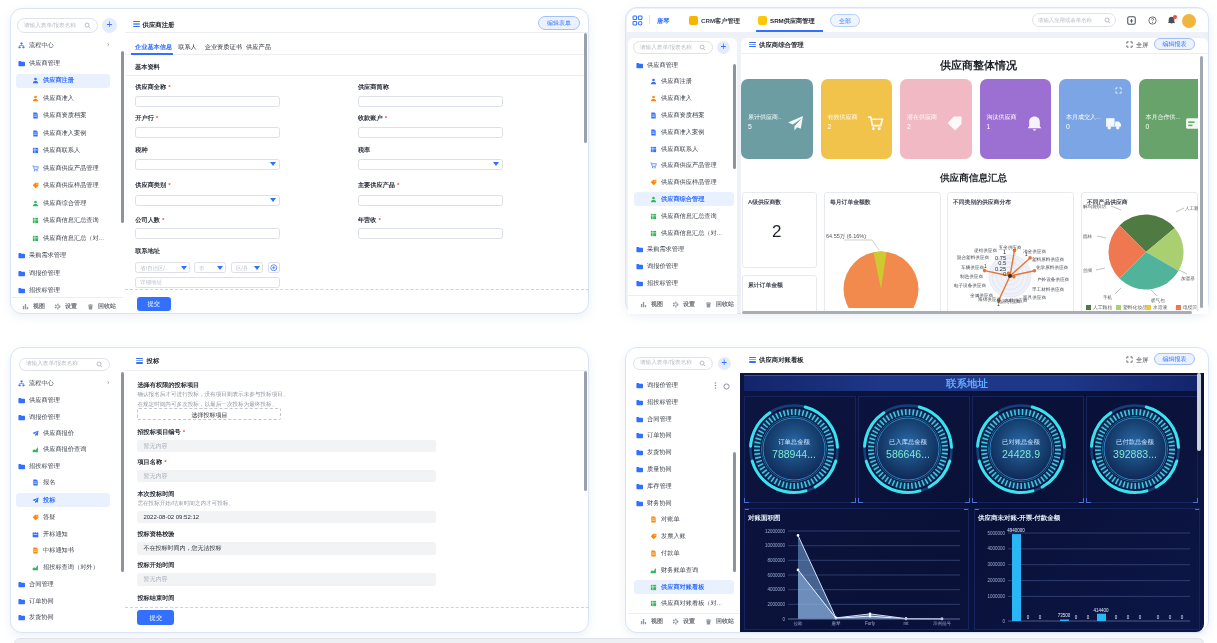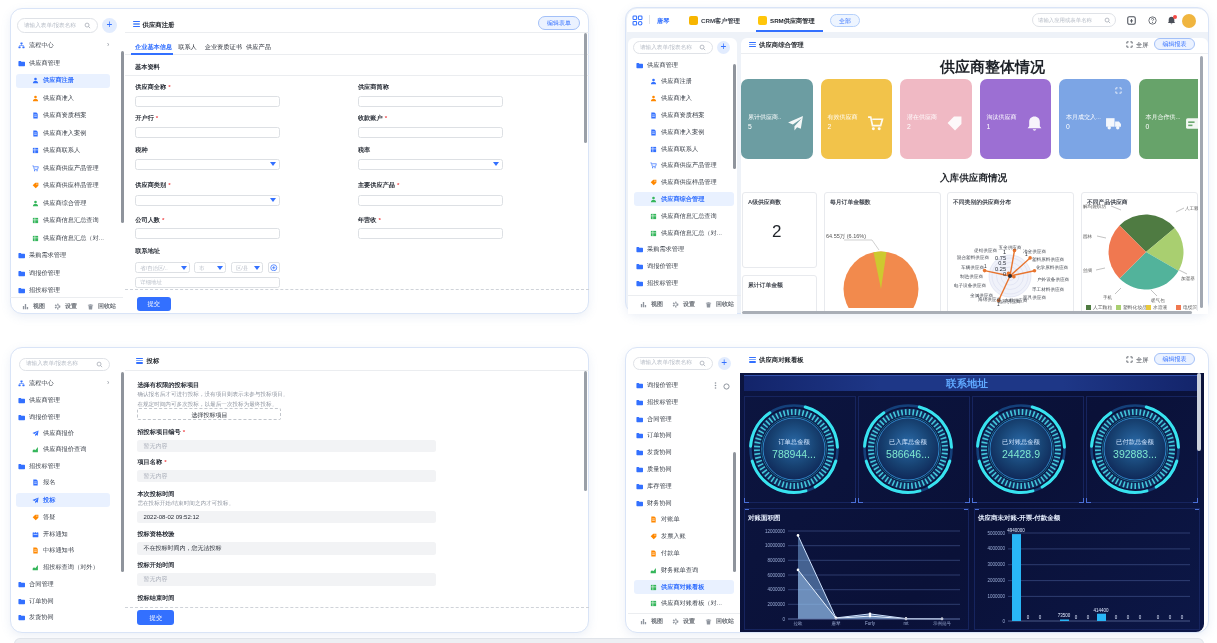--- a/index.html
+++ b/index.html
@@ -453,21 +453,21 @@
 <div class="tx" style="left:759px;top:41px;font-size:6.4px;color:#1f2329;font-weight:bold">供应商综合管理</div>
 <div class="a" style="left:1126px;top:40.5px">
     <svg width="7" height="7" fill="#40454e" stroke="#40454e" stroke-width="0">
       <use href="#i-full"></use>
     </svg>
   </div>
 <div class="tx" style="left:1136px;top:41px;font-size:6.2px;color:#40454e">全屏</div>
 <div class="pill" style="left:1154px;top:37.8px;width:41px;height:12px;font-size:6px;line-height:11.5px">编辑报表</div>
 <div class="hr" style="left:741px;top:52.5px;width:467px"></div>
 <div class="a" style="left:741px;top:53.5px;width:457px;height:257px;overflow:hidden">
-<div class="tx" style="left:199px;top:4.0px;font-size:15px;font-weight:bold;color:#1f2329">供应商整体情况</div>
+<div class="tx" style="left:199px;top:4.0px;font-size:11px;font-weight:bold;color:#1f2329">供应商整体情况</div>
 <div class="a" style="left:0px;top:25.0px;width:71.5px;height:80.5px;background:#6C9DA2;border-radius:7px"></div>
 <div class="tx" style="left:7px;top:59.0px;font-size:6px;color:#fff">累计供应商..</div>
 <div class="tx" style="left:7px;top:69.0px;font-size:6.8px;color:#fff">5</div>
 <div class="a" style="left:46px;top:61.0px;opacity:.92">
       <svg width="17" height="17" fill="#fff" stroke="#fff" stroke-width="0">
         <use href="#i-plane"></use>
       </svg>
     </div>
 <div class="a" style="left:79.5px;top:25.0px;width:71.5px;height:80.5px;background:#F2C34A;border-radius:7px"></div>
 <div class="tx" style="left:86.5px;top:59.0px;font-size:6px;color:#fff">有效供应商</div>
@@ -507,21 +507,21 @@
 <div class="a" style="left:443.5px;top:61.0px;opacity:.92">
       <svg width="17" height="17" fill="#fff" stroke="#fff" stroke-width="0">
         <use href="#i-card"></use>
       </svg>
     </div>
 <div class="a" style="left:374px;top:33.5px">
       <svg width="7" height="7" fill="#fff" stroke="#fff" stroke-width="0">
         <use href="#i-full"></use>
       </svg>
     </div>
-<div class="tx" style="left:199px;top:118.0px;font-size:9.6px;font-weight:bold;color:#1f2329">入库供应商情况</div>
+<div class="tx" style="left:199px;top:118.0px;font-size:9.6px;font-weight:bold;color:#1f2329">供应商信息汇总</div>
 <div class="a" style="left:1px;top:138.2px;width:75px;height:76px;border:1px solid #e8eaee;border-radius:3px"></div>
     <div class="tx" style="left:7px;top:144.2px;font-size:5.8px;color:#40454e;font-weight:bold">A级供应商数</div>
 <div class="tx" style="left:31px;top:168.5px;font-size:17px;color:#1f2329">2</div>
 <div class="a" style="left:1px;top:221.39999999999998px;width:75px;height:60px;border:1px solid #e8eaee;border-radius:3px"></div>
     <div class="tx" style="left:7px;top:227.39999999999998px;font-size:5.8px;color:#40454e;font-weight:bold">累计订单金额</div>
 <div class="a" style="left:83px;top:138.2px;width:117px;height:130px;border:1px solid #e8eaee;border-radius:3px"></div>
     <div class="tx" style="left:89px;top:144.2px;font-size:5.8px;color:#40454e;font-weight:bold">每月订单金额数</div>
 <svg class="a" style="left:83px;top:146.5px" width="117" height="108" viewBox="0 0 117 108">
 <circle cx="57" cy="89" r="37.5" fill="#f28a4d"></circle>
 <path d="M57 89 L49.5 52.2 A37.5 37.5 0 0 1 62.5 51.9 Z" fill="#cdc92f"></path>

